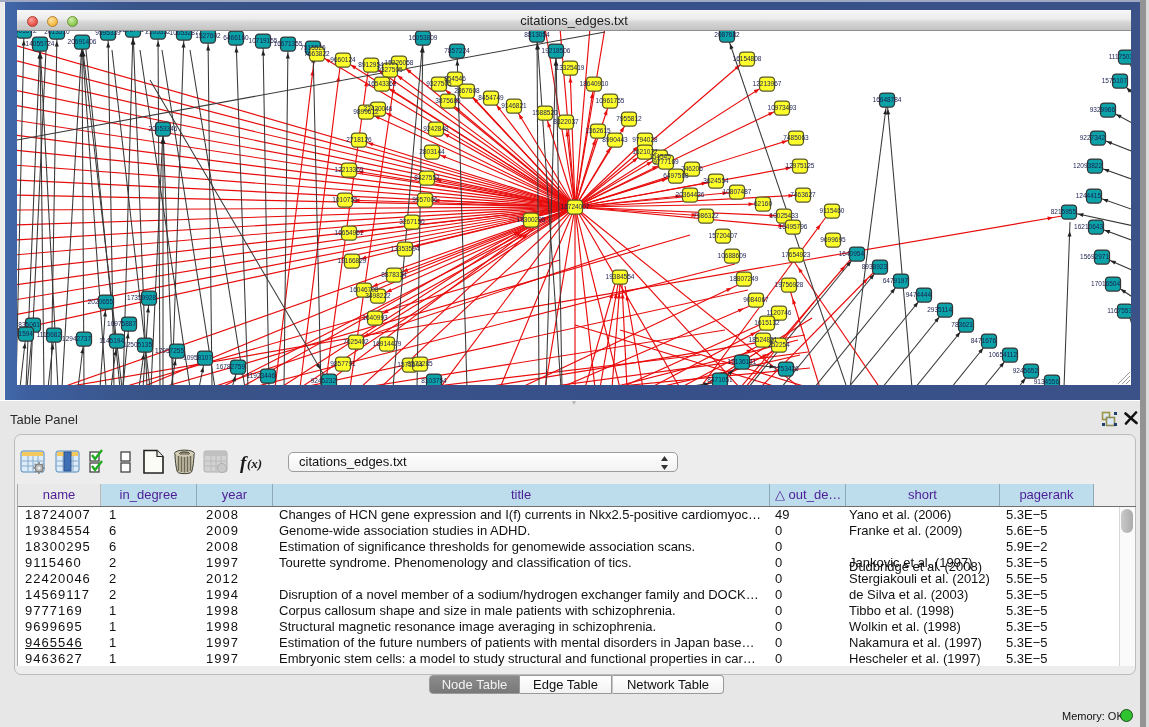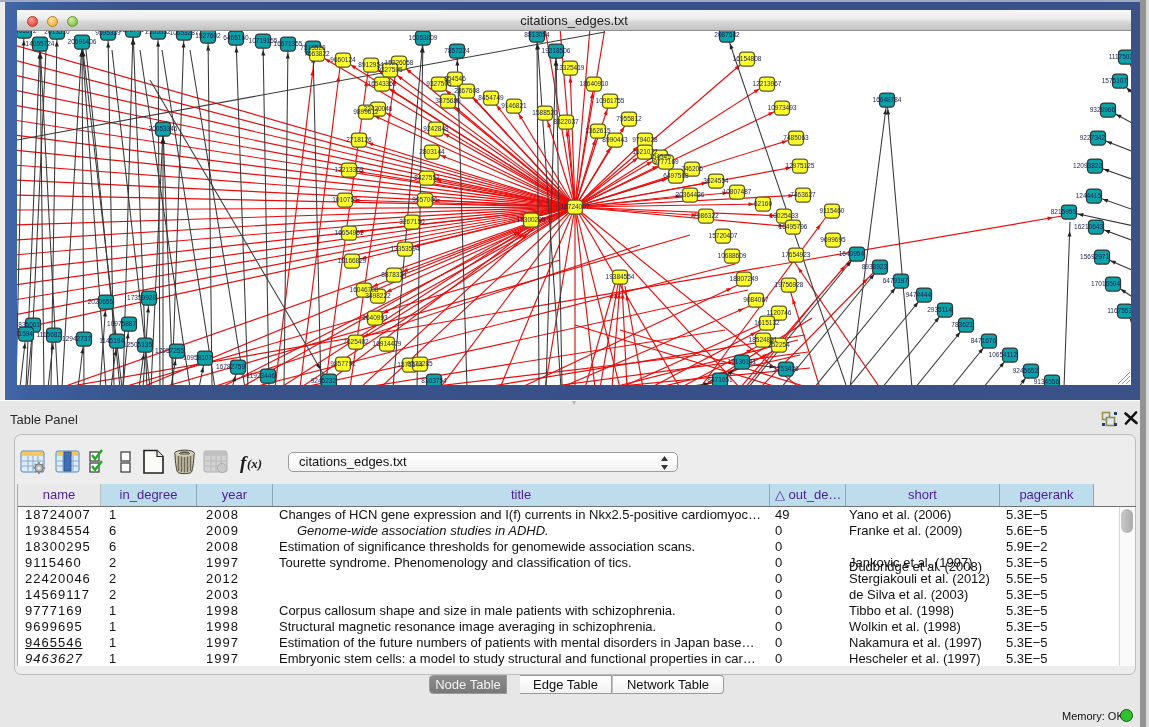--- a/index.html
+++ b/index.html
@@ -56,21 +56,21 @@
   
   #sbar { left:1119px; top:507px; width:16px; height:159px; background:#fafafa;
     border-left:1px solid #d8d8d8; }
   #sthumb { left:1121px; top:509px; width:12px; height:24px; background:linear-gradient(90deg,#c9c9c9,#ababab);
     border-radius:6px; }
 
   
   #segs { left:429px; top:675px; height:19px; font-size:13px; }
   .seg { position:absolute; top:0; height:19px; line-height:18px; text-align:center;
     border:1px solid #9a9a9a; }
-  #seg1 { left:0; width:78px; background:linear-gradient(#8c8c8c,#787878); color:#f3f3f3;
+  #seg1 { left:0; width:91px; background:linear-gradient(#8c8c8c,#787878); color:#f3f3f3;
     border-radius:4px 0 0 4px; }
   #seg2 { left:91px; width:92px; background:linear-gradient(#ffffff,#f2f2f2); color:#111; border-left:none; }
   #seg3 { left:183px; width:112px; background:linear-gradient(#ffffff,#f2f2f2); color:#111; border-left:1px solid #c4c4c4;
     border-radius:0 4px 4px 0; }
 
   #mem { left:1062px; top:710px; font-size:11px; color:#111; }
   #memdot { left:1120px; top:709px; width:13px; height:13px; border-radius:50%;
     background:#2fc32f; border:1.5px solid #1d4d1d; }
 
   .icongroup svg { position:absolute; top:0; left:0; }
@@ -830,21 +830,21 @@
         <div class="c" style="left:188px;width:71px;letter-spacing:1px;">2008</div>
         <div class="c" style="left:261px;width:494px;">Changes of HCN gene expression and I(f) currents in Nkx2.5‑positive cardiomyoc…</div>
         <div class="c" style="left:757px;width:72px;">49</div>
         <div class="c" style="left:831px;width:152px;">Yano et al. (2006)</div>
         <div class="c" style="left:988px;width:92px;">5.3E−5</div>
       </div>
 <div class="row" style="top:16px">
         <div class="c" style="left:7px;width:82px;letter-spacing:1px;">19384554</div>
         <div class="c" style="left:91px;width:95px;letter-spacing:1px;">6</div>
         <div class="c" style="left:188px;width:71px;letter-spacing:1px;">2009</div>
-        <div class="c" style="left:279px;width:494px;font-style:italic;">Genome‑wide association studies in ADHD.</div>
+        <div class="c" style="left:261px;width:494px;">Genome‑wide association studies in ADHD.</div>
         <div class="c" style="left:757px;width:72px;">0</div>
         <div class="c" style="left:831px;width:152px;">Franke et al. (2009)</div>
         <div class="c" style="left:988px;width:92px;">5.6E−5</div>
       </div>
 <div class="row" style="top:32px">
         <div class="c" style="left:7px;width:82px;letter-spacing:1px;">18300295</div>
         <div class="c" style="left:91px;width:95px;letter-spacing:1px;">6</div>
         <div class="c" style="left:188px;width:71px;letter-spacing:1px;">2008</div>
         <div class="c" style="left:261px;width:494px;">Estimation of significance thresholds for genomewide association scans.</div>
         <div class="c" style="left:757px;width:72px;">0</div>
@@ -864,21 +864,22 @@
         <div class="c" style="left:7px;width:82px;letter-spacing:1px;">22420046</div>
         <div class="c" style="left:91px;width:95px;letter-spacing:1px;">2</div>
         <div class="c" style="left:188px;width:71px;letter-spacing:1px;">2012</div>
         <div class="c" style="left:757px;width:72px;">0</div>
         <div class="c" style="left:831px;width:152px;">Stergiakouli et al. (2012)</div>
         <div class="c" style="left:988px;width:92px;">5.5E−5</div>
       </div>
 <div class="row" style="top:80px">
         <div class="c" style="left:7px;width:82px;letter-spacing:1px;">14569117</div>
         <div class="c" style="left:91px;width:95px;letter-spacing:1px;">2</div>
-        <div class="c" style="left:188px;width:71px;letter-spacing:1px;">2003</div>
+        <div class="c" style="left:188px;width:71px;letter-spacing:1px;">1994</div>
+        <div class="c" style="left:261px;width:494px;">Disruption of a novel member of a sodium/hydrogen exchanger family and DOCK…</div>
         <div class="c" style="left:757px;width:72px;">0</div>
         <div class="c" style="left:831px;width:152px;">de Silva et al. (2003)</div>
         <div class="c" style="left:988px;width:92px;">5.3E−5</div>
       </div>
 <div class="row" style="top:96px">
         <div class="c" style="left:7px;width:82px;letter-spacing:1px;">9777169</div>
         <div class="c" style="left:91px;width:95px;letter-spacing:1px;">1</div>
         <div class="c" style="left:188px;width:71px;letter-spacing:1px;">1998</div>
         <div class="c" style="left:261px;width:494px;">Corpus callosum shape and size in male patients with schizophrenia.</div>
         <div class="c" style="left:757px;width:72px;">0</div>
@@ -897,21 +898,21 @@
 <div class="row" style="top:128px">
         <div class="c" style="left:7px;width:82px;letter-spacing:1px;text-decoration:underline;">9465546</div>
         <div class="c" style="left:91px;width:95px;letter-spacing:1px;">1</div>
         <div class="c" style="left:188px;width:71px;letter-spacing:1px;">1997</div>
         <div class="c" style="left:261px;width:494px;">Estimation of the future numbers of patients with mental disorders in Japan base…</div>
         <div class="c" style="left:757px;width:72px;">0</div>
         <div class="c" style="left:831px;width:152px;">Nakamura et al. (1997)</div>
         <div class="c" style="left:988px;width:92px;">5.3E−5</div>
       </div>
 <div class="row" style="top:144px">
-        <div class="c" style="left:7px;width:82px;letter-spacing:1px;font-style:italic;">9463627</div>
+        <div class="c" style="left:7px;width:82px;letter-spacing:1px;">9463627</div>
         <div class="c" style="left:91px;width:95px;letter-spacing:1px;">1</div>
         <div class="c" style="left:188px;width:71px;letter-spacing:1px;">1997</div>
         <div class="c" style="left:261px;width:494px;">Embryonic stem cells: a model to study structural and functional properties in car…</div>
         <div class="c" style="left:757px;width:72px;">0</div>
         <div class="c" style="left:831px;width:152px;">Hescheler et al. (1997)</div>
         <div class="c" style="left:988px;width:92px;">5.3E−5</div>
       </div>
   </div>
   <div class="abs" id="sbar"></div>
   <div class="abs" id="sthumb"></div>

